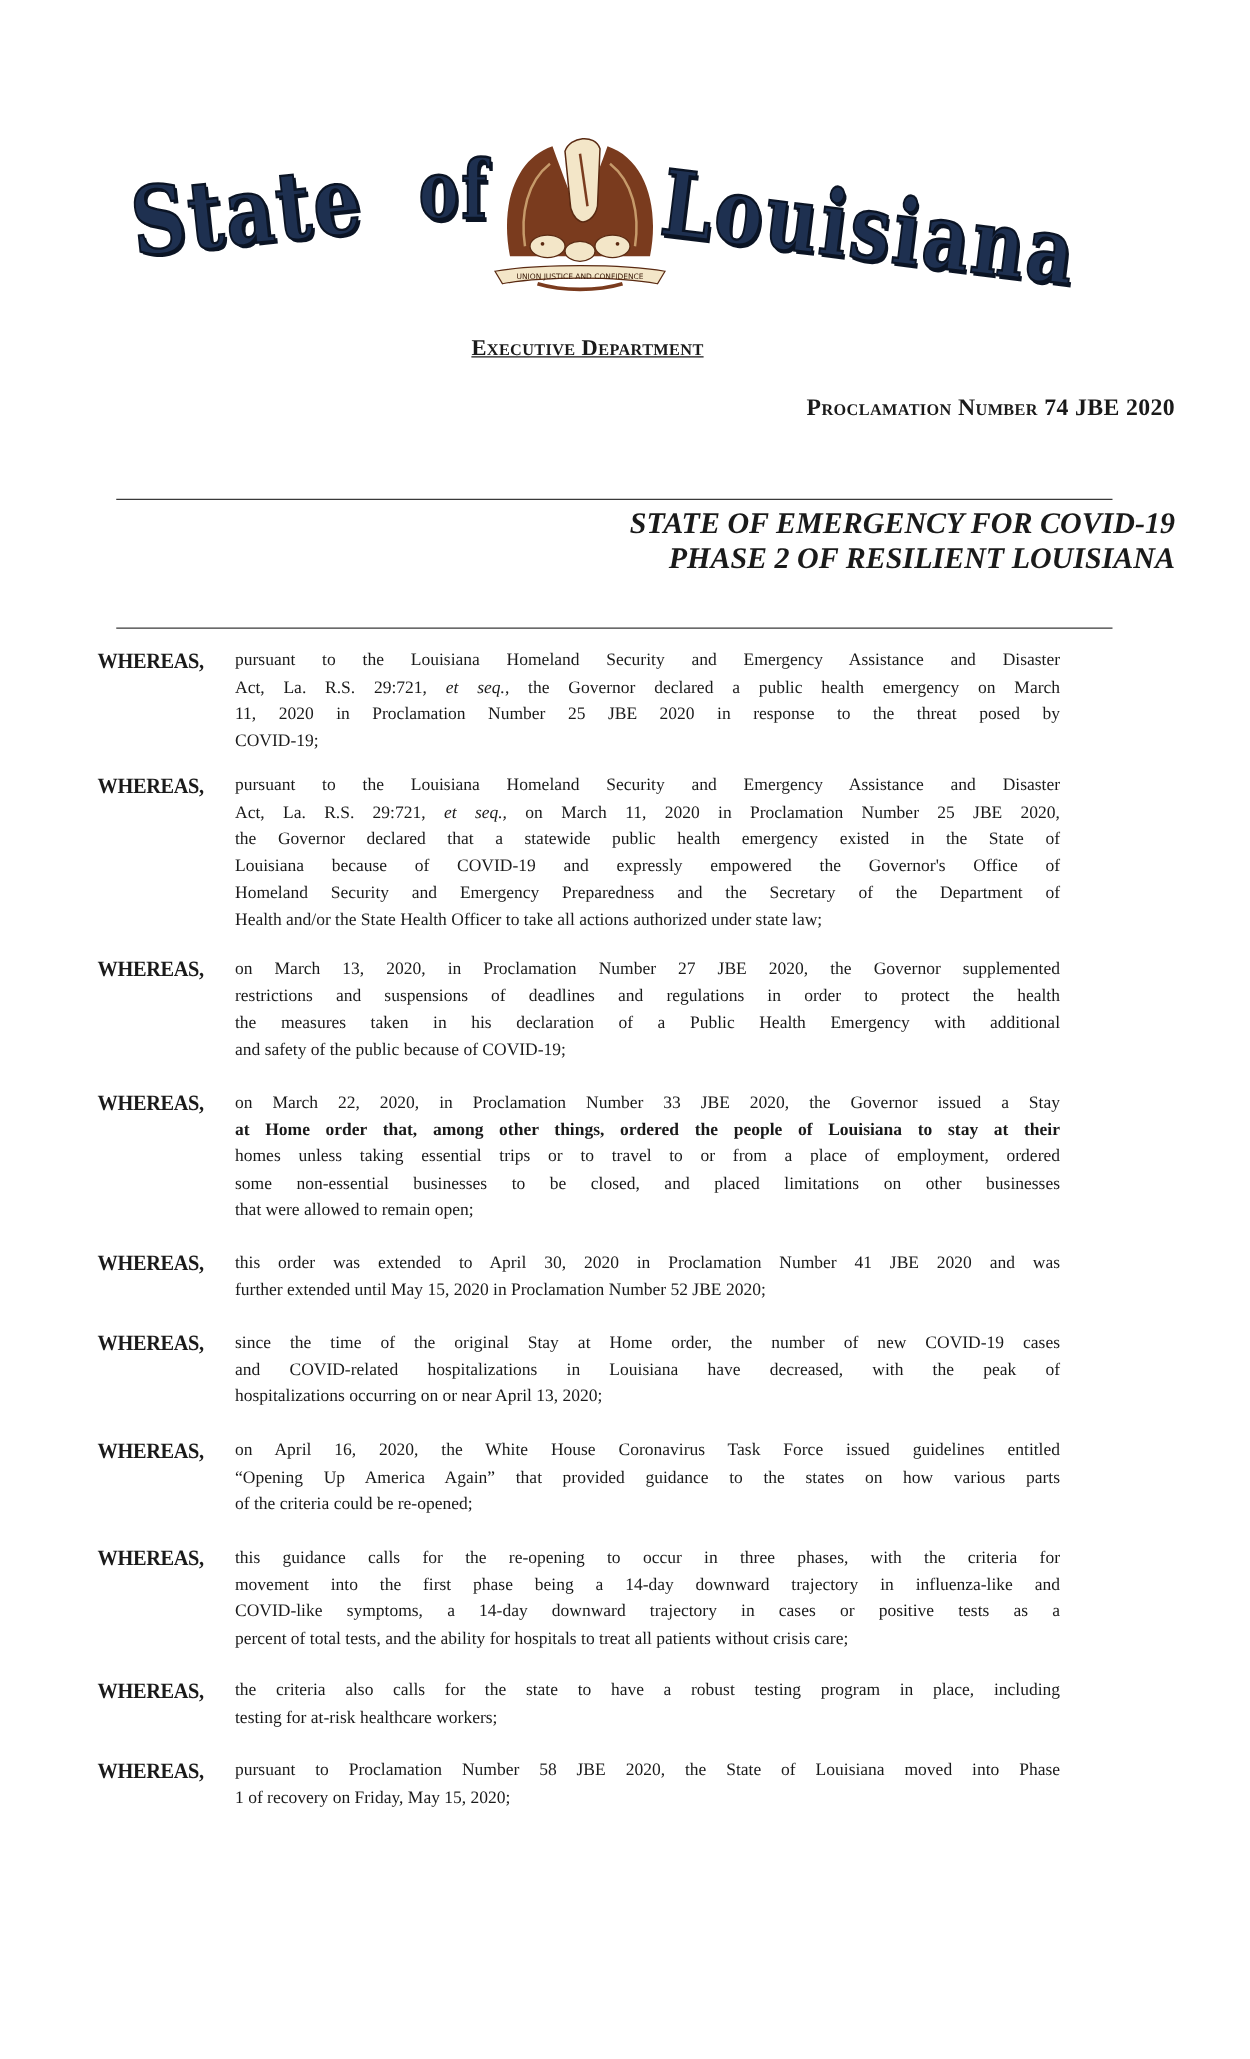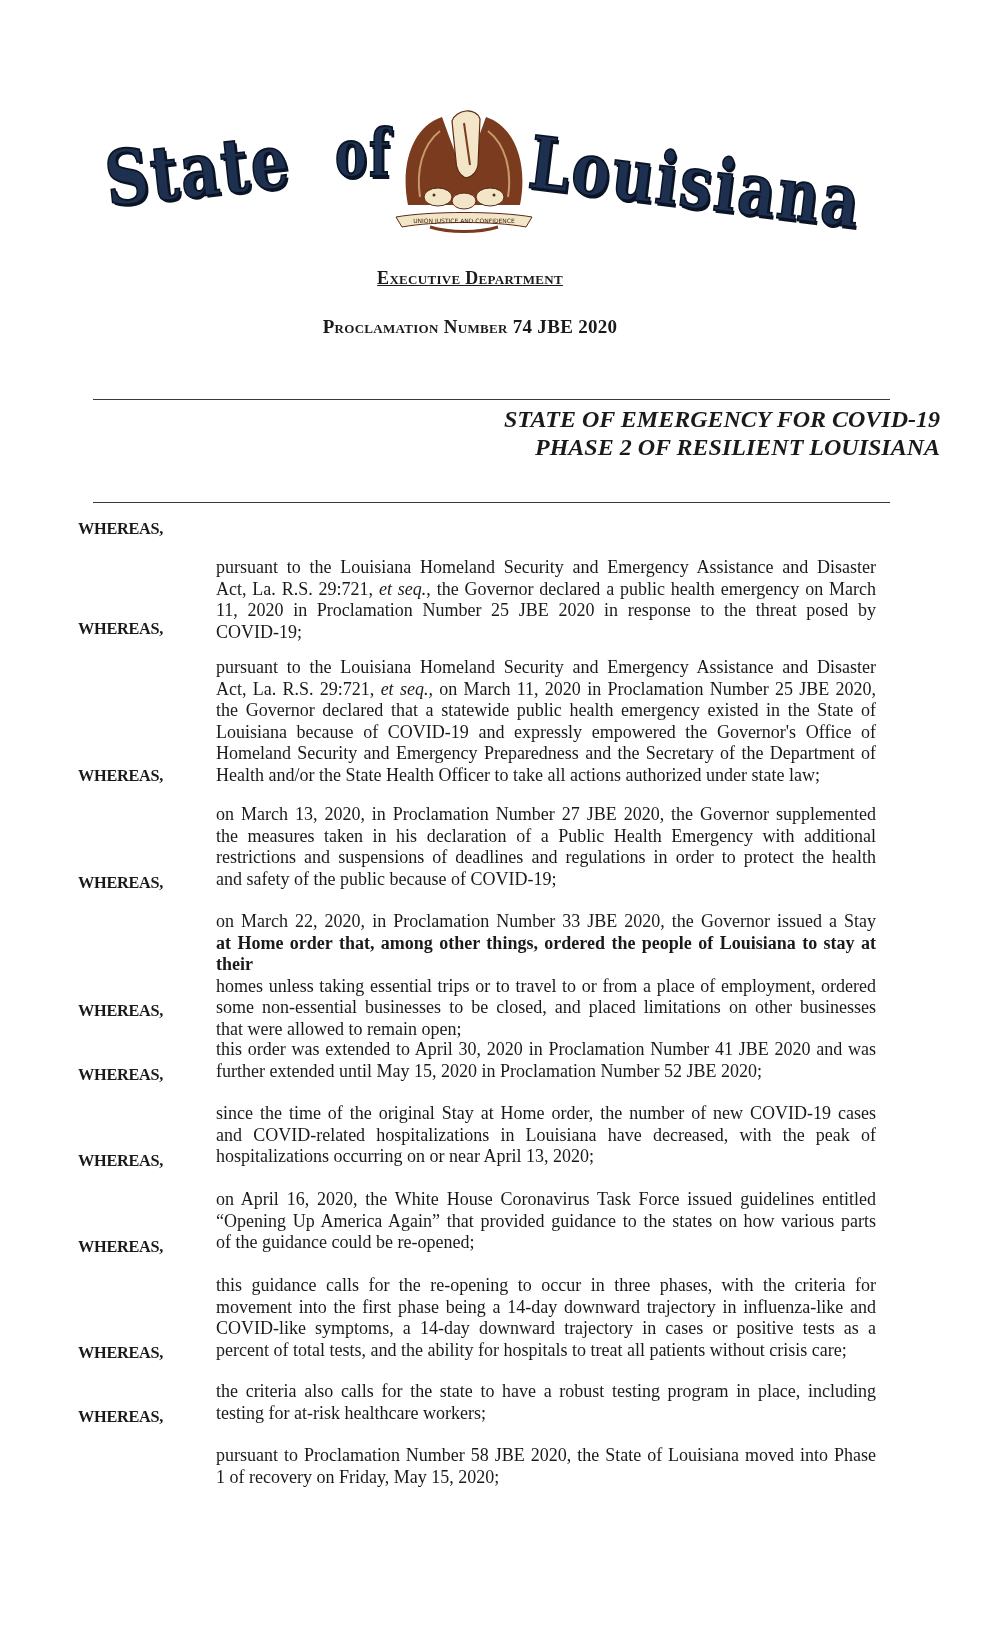--- a/index.html
+++ b/index.html
@@ -13,34 +13,34 @@
              color: #1e3050; -webkit-text-stroke: 1.5px #0b1424;
              text-shadow: 2px 2px 0 #0b1424; letter-spacing: 2px; }
   .lh-state { left: 20px; top: 58px; font-size: 60px; transform: rotate(-6deg) scaleY(1.25); transform-origin: left bottom; }
   .lh-of { left: 245px; top: 30px; font-size: 48px; transform: scaleY(1.35); }
   .lh-louisiana { left: 445px; top: 25px; font-size: 58px; transform: rotate(7deg) scaleY(1.25); transform-origin: left top; }
   .seal { position: absolute; left: 300px; top: 10px; width: 148px; height: 130px; }
 
   
   .dept { position: absolute; left: 0; width: 940px; text-align: center; top: 268px;
           font-size: 18px; font-weight: bold; font-variant: small-caps; letter-spacing: 0.3px; text-decoration: underline; }
-  .procl { position: absolute; left: 0; width: 940px; text-align: center; top: 316px;
+  .procl { position: absolute; left: 0; width: 940px; text-align: right; top: 316px;
            font-size: 19px; font-weight: bold; font-variant: small-caps; letter-spacing: 0.3px; }
   .rule { position: absolute; left: 93px; width: 797px; height: 0; border-top: 1.6px solid #3a3a3a; }
   .rule-top { top: 399px; }
   .rule-bottom { top: 502px; }
   .title { position: absolute; left: 0; width: 940px; text-align: right; top: 405px;
            font-size: 24px; font-weight: bold; font-style: italic; line-height: 28px; }
 
   
   .clause { position: absolute; left: 0; width: 940px; }
   .label { position: absolute; left: 78px; top: 0; font-weight: bold; font-size: 17.5px;
            letter-spacing: -0.3px; transform: scaleX(0.93); transform-origin: left top; }
-  .body { position: absolute; left: 216px; top: 0; width: 660px; font-size: 18px; line-height: 21.6px;
-          text-align: justify; margin-top: 39px; }
+  .body { position: absolute; left: 188px; top: 0; width: 660px; font-size: 14px; line-height: 21.6px;
+          text-align: justify; }
   .body span.line { display: block; white-space: nowrap; transform-origin: left top; }
   .body span.line.just { text-align-last: justify; white-space: normal; }
   em { font-style: italic; }
 </style>
 </head>
 <body>
 
 <div class="page">
 
   <div class="letterhead">
@@ -98,22 +98,22 @@
           <span class="line just" style="width: 660px;">the Governor declared that a statewide public health emergency existed in the State of</span>
           <span class="line just" style="width: 660px;">Louisiana because of COVID-19 and expressly empowered the Governor's Office of</span>
           <span class="line just" style="width: 660px;">Homeland Security and Emergency Preparedness and the Secretary of the Department of</span>
           <span class="line">Health and/or the State Health Officer to take all actions authorized under state law;</span>
         </div>
       </div>
       <div class="clause" style="top: 765px;">
         <div class="label">WHEREAS,</div>
         <div class="body">
           <span class="line just" style="width: 660px;">on March 13, 2020, in Proclamation Number 27 JBE 2020, the Governor supplemented</span>
+          <span class="line just" style="width: 660px;">restrictions and suspensions of deadlines and regulations in order to protect the health</span>
           <span class="line just" style="width: 660px;">the measures taken in his declaration of a Public Health Emergency with additional</span>
-          <span class="line just" style="width: 660px;">restrictions and suspensions of deadlines and regulations in order to protect the health</span>
           <span class="line">and safety of the public because of COVID-19;</span>
         </div>
       </div>
       <div class="clause" style="top: 872px;">
         <div class="label">WHEREAS,</div>
         <div class="body">
           <span class="line just" style="width: 660px;">on March 22, 2020, in Proclamation Number 33 JBE 2020, the Governor issued a Stay</span>
           <span class="line just" style="width: 660px; font-weight: bold;">at Home order that, among other things, ordered the people of Louisiana to stay at their</span>
           <span class="line just" style="width: 660px;">homes unless taking essential trips or to travel to or from a place of employment, ordered</span>
           <span class="line just" style="width: 660px;">some non-essential businesses to be closed, and placed limitations on other businesses</span>
@@ -133,21 +133,21 @@
           <span class="line just" style="width: 660px;">since the time of the original Stay at Home order, the number of new COVID-19 cases</span>
           <span class="line just" style="width: 660px;">and COVID-related hospitalizations in Louisiana have decreased, with the peak of</span>
           <span class="line">hospitalizations occurring on or near April 13, 2020;</span>
         </div>
       </div>
       <div class="clause" style="top: 1150px;">
         <div class="label">WHEREAS,</div>
         <div class="body">
           <span class="line just" style="width: 660px;">on April 16, 2020, the White House Coronavirus Task Force issued guidelines entitled</span>
           <span class="line just" style="width: 660px;">“Opening Up America Again” that provided guidance to the states on how various parts</span>
-          <span class="line">of the guidance could be re-opened;</span>
+          <span class="line">of the criteria could be re-opened;</span>
         </div>
       </div>
       <div class="clause" style="top: 1236px;">
         <div class="label">WHEREAS,</div>
         <div class="body">
           <span class="line just" style="width: 660px;">this guidance calls for the re-opening to occur in three phases, with the criteria for</span>
           <span class="line just" style="width: 660px;">movement into the first phase being a 14-day downward trajectory in influenza-like and</span>
           <span class="line just" style="width: 660px;">COVID-like symptoms, a 14-day downward trajectory in cases or positive tests as a</span>
           <span class="line">percent of total tests, and the ability for hospitals to treat all patients without crisis care;</span>
         </div>

